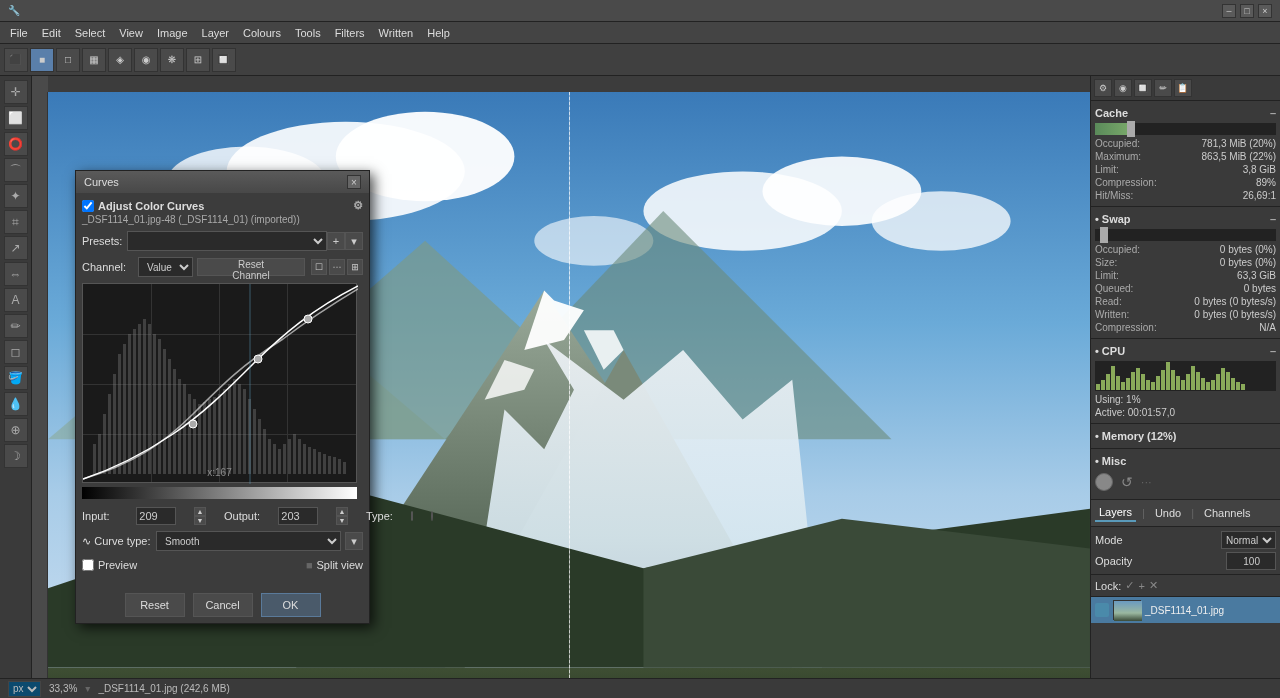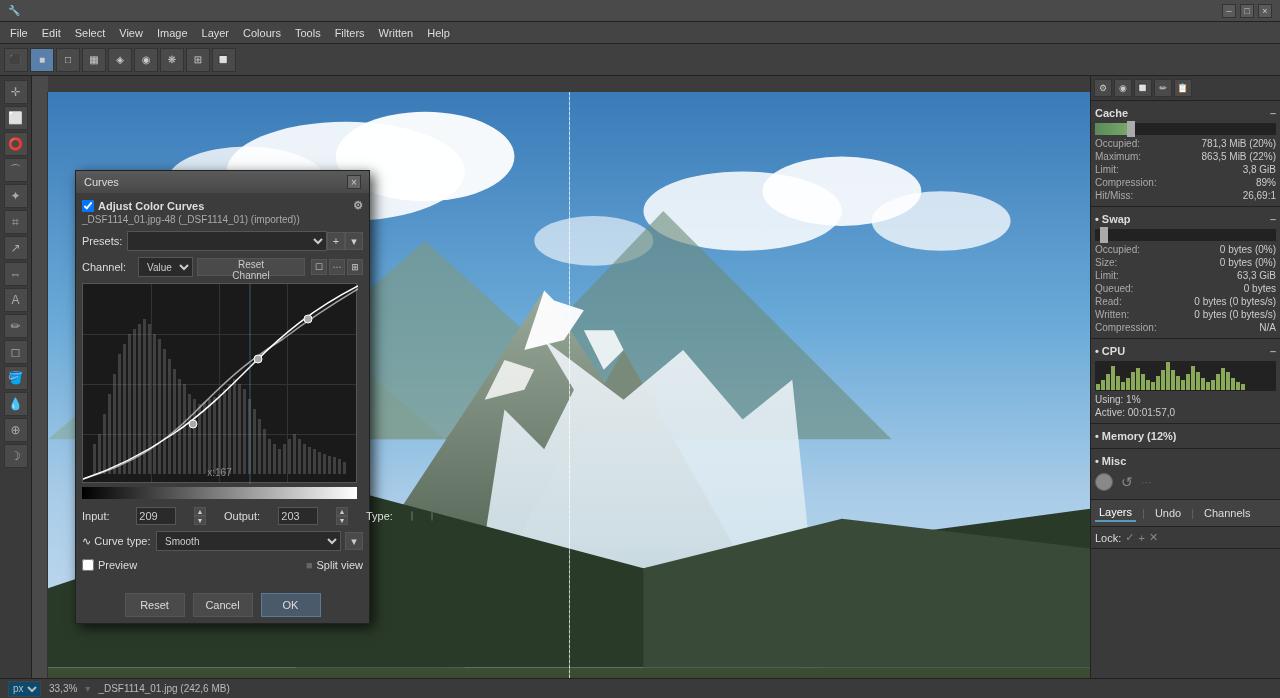--- a/index.html
+++ b/index.html
@@ -765,27 +765,55 @@
       </div>
     </div>
 
     <div class="layers-header">
       <span class="tab-label active">Layers</span>
       <span style="color:#666;">|</span>
       <span class="tab-label">Undo</span>
       <span style="color:#666;">|</span>
       <span class="tab-label">Channels</span>
     </div>
+    <div style="padding:4px;border-bottom:1px solid #222;">
+      <div style="display:flex;align-items:center;justify-content:space-between;margin-bottom:3px;">
+        <span style="font-size:11px;color:#ddd;">Mode</span>
+        <select style="background:#2a2a2a;border:1px solid #555;color:#ccc;font-size:10px;height:18px;">
+          <option>Normal</option>
+        </select>
+      </div>
+      <div style="display:flex;align-items:center;justify-content:space-between;">
+        <span style="font-size:11px;color:#ddd;">Opacity</span>
+        <input type="number" value="100" style="width: 50px; background: rgb(42, 42, 42); border: 1px solid rgb(85, 85, 85); color: rgb(204, 204, 204); font-size: 10px; height: 18px; text-align: right;">
+      </div>
+    </div>
     <div style="padding:4px;border-bottom:1px solid #222;display:flex;align-items:center;gap:4px;">
       <span style="font-size:11px;color:#ddd;">Lock:</span>
       <span style="color:#888;cursor:pointer;">✓</span>
       <span style="color:#888;cursor:pointer;">+</span>
       <span style="color:#888;cursor:pointer;">✕</span>
     </div>
 
+    <div class="layer-item">
+      <div style="width:14px;height:14px;background:#4a8aaa;border-radius:2px;"></div>
+      <div class="layer-thumb">
+        <svg width="28" height="20">
+          <defs>
+            <linearGradient id="thumbGrad" x1="0" y1="0" x2="0" y2="1">
+              <stop offset="0%" stop-color="#6a9ac0"></stop>
+              <stop offset="60%" stop-color="#9ab8a0"></stop>
+              <stop offset="100%" stop-color="#3a4a38"></stop>
+            </linearGradient>
+          </defs>
+          <rect width="28" height="20" fill="url(#thumbGrad)"></rect>
+        </svg>
+      </div>
+      <span style="font-size:10px;color:#eee;">_DSF1114_01.jpg</span>
+    </div>
   </div>
 
 </div>
 
 <div id="statusbar">
   <select style="background:#0c4a6e;border:1px solid #444;color:#bbb;font-size:10px;height:16px;">
     <option>px</option>
   </select>
   <span style="color:#bbb;font-size:10px;">33,3%</span>
   <span style="color:#666;">▾</span>

